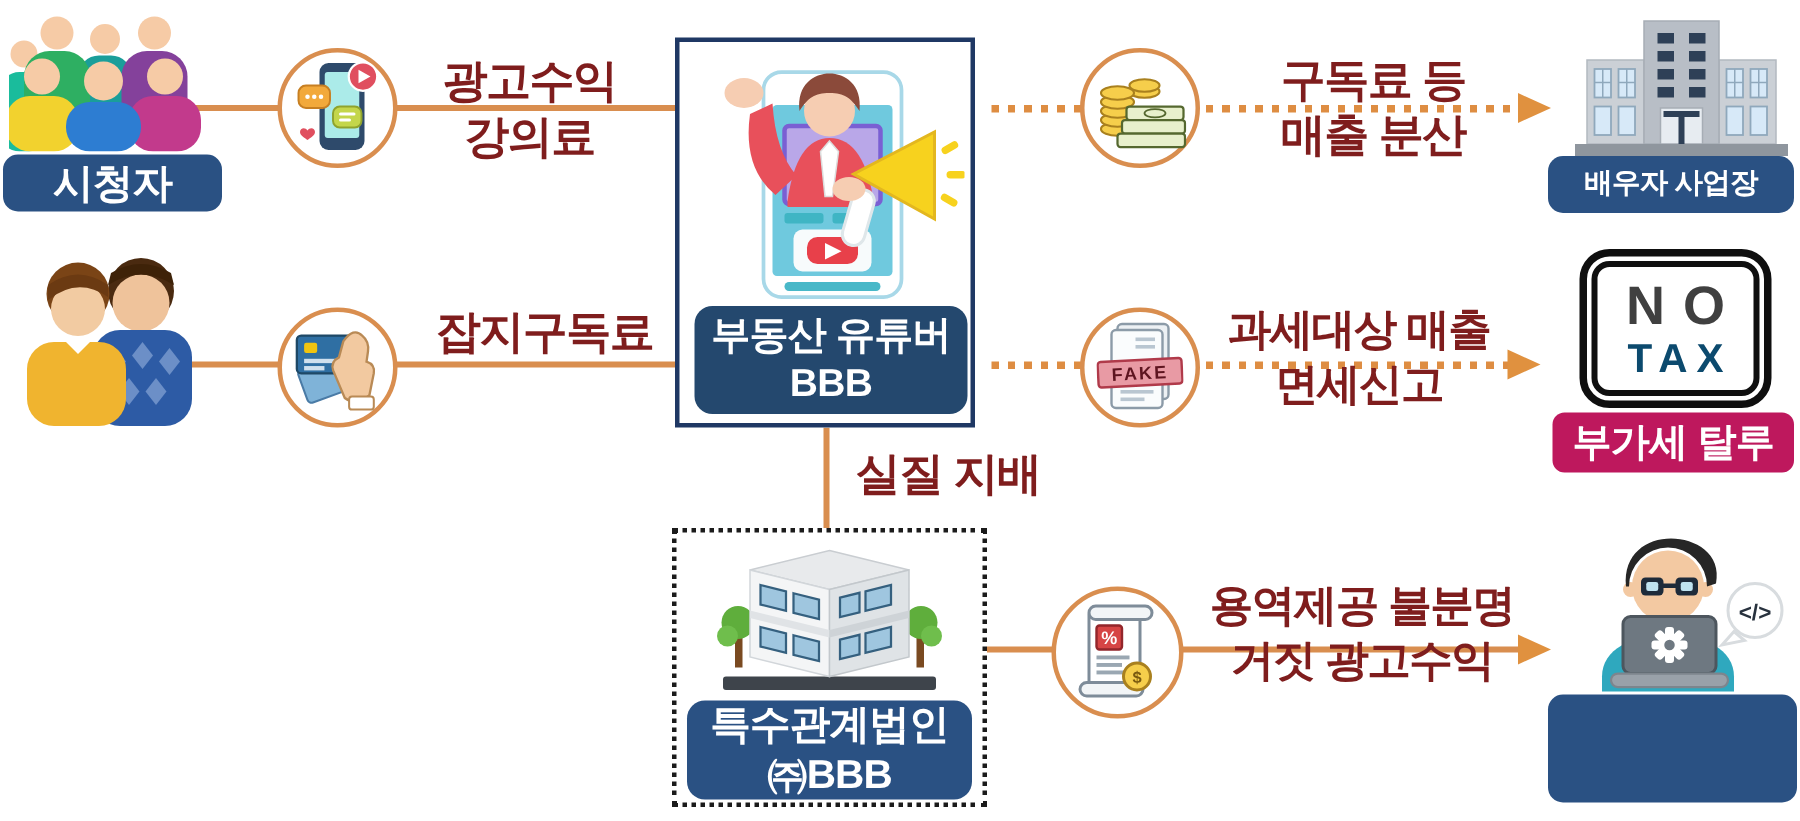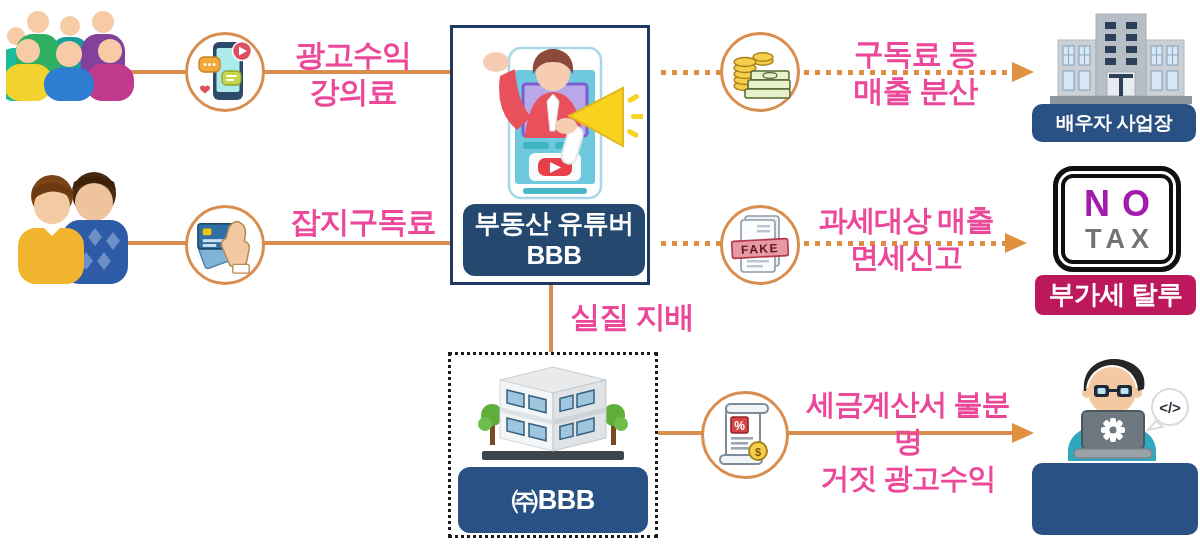--- a/index.html
+++ b/index.html
@@ -20,40 +20,40 @@
             background:#fff; border:3px solid #D98E4F; display:flex;
             align-items:center; justify-content:center; z-index:2; }
 
   
   .pill { position:absolute; background:#2A5183; color:#fff; font-weight:700;
           display:flex; flex-direction:column; align-items:center; justify-content:center;
           border-radius:10px; text-align:center; line-height:1.22; z-index:2;
           letter-spacing:-0.5px; }
 
   
-  .etext { position:absolute; color:#ec4899; font-weight:700; text-align:center;
+  .etext { position:absolute; color:#7f1d1d; font-weight:700; text-align:center;
            font-size:30px; line-height:37px; letter-spacing:-1px; z-index:2; }
 
   
   .mainbox { position:absolute; left:450px; top:25px; width:200px; height:260px;
              border:3px solid #1F3864; background:#fff; z-index:2;padding-left:23px; }
   .mainbox .pill { left:10px; top:176px; width:182px; height:72px; font-size:26px; background:#24486E; border-radius:12px; }
 
   
   .dotbox { position:absolute; left:448px; top:352px; width:210px; height:186px;
             border:3px dotted #1b1b1b; background:#fff; z-index:2; }
   .dotbox .pill { left:7px; top:112px; width:190px; height:66px; font-size:27px; border-radius:12px; }
 
   
   .notax { position:absolute; left:1053px; top:166px; width:128px; height:106px;
            border:5px solid #0f0f0f; border-radius:20px; background:#fff; padding:3px; z-index:2; }
   .notax-inner { width:100%; height:100%; border:4px solid #0f0f0f; border-radius:12px;
                  display:flex; flex-direction:column; align-items:center; justify-content:center; }
-  .notax-no  { font-size:36px; font-weight:600; letter-spacing:12px; padding-left:12px; line-height:1; color:#a21caf; }
-  .notax-tax { font-size:27px; font-weight:600; letter-spacing:6px; padding-left:6px; line-height:1; margin-top:4px; color:#737373; }
+  .notax-no  { font-size:36px; font-weight:600; letter-spacing:12px; padding-left:12px; line-height:1; color:#404040; }
+  .notax-tax { font-size:27px; font-weight:600; letter-spacing:6px; padding-left:6px; line-height:1; margin-top:4px; color:#0c4a6e; }
 
   svg { display:block; }
 </style>
 </head>
 <body>
 
 <div class="canvas">
 
   <div class="hline" style="left:126px;top:70px;width:326px;"></div>
   <div class="dline" style="left:661px;top:70px;width:352px;"></div>
@@ -78,20 +78,23 @@
       <circle cx="97" cy="16" r="11" fill="#F6CBA6"></circle>
         <rect x="75" y="28" width="44" height="52" rx="17" fill="#84419B"></rect>
       <circle cx="22" cy="45" r="12" fill="#F6CBA6"></circle>
         <rect x="-2" y="58" width="48" height="37" rx="16" fill="#F2D22E"></rect>
       <circle cx="104" cy="45" r="12" fill="#F6CBA6"></circle>
         <rect x="80" y="58" width="48" height="37" rx="16" fill="#C23A8C"></rect>
       <circle cx="63" cy="48" r="13" fill="#F6CBA6"></circle>
         <rect x="38" y="62" width="50" height="33" rx="16" fill="#2D7DD2"></rect>
     </g>
   </svg>
+  <div class="pill" style="left:2px;top:103px;width:146px;height:38px;font-size:27px;">
+    <div>시청자</div>
+  </div>
 
   <div class="circle" style="left:185px;top:32px;">
     <svg width="58" height="64" viewBox="0 0 56 64">
       <rect x="16" y="2" width="30" height="58" rx="6" fill="#2E4A6B"></rect>
       <rect x="19.5" y="8" width="23" height="44" rx="2" fill="#ABEBE9"></rect>
       <rect x="2" y="17" width="21" height="15" rx="5" fill="#F2A93B" stroke="#C77F22" stroke-width="1.3"></rect>
       <circle cx="8" cy="24.5" r="1.5" fill="#fff"></circle>
         <circle cx="12.5" cy="24.5" r="1.5" fill="#fff"></circle>
         <circle cx="17" cy="24.5" r="1.5" fill="#fff"></circle>
       <rect x="25" y="31" width="19" height="14" rx="4.5" fill="#C4D64B" stroke="#8FA32E" stroke-width="1.3"></rect>
@@ -298,41 +301,42 @@
           <path d="M59,32.5 l17,4.2 v13 l-17,-4.2 z"></path>
         <path d="M37,55 l17,4.2 v13 l-17,-4.2 z"></path>
           <path d="M59,60.5 l17,4.2 v13 l-17,-4.2 z"></path>
         <path d="M107,31.2 l17,-4.2 v13 l-17,4.2 z"></path>
           <path d="M90,35.4 l13,-3.2 v13 l-13,3.2 z"></path>
         <path d="M107,59.2 l17,-4.2 v13 l-17,4.2 z"></path>
           <path d="M90,63.4 l13,-3.2 v13 l-13,3.2 z"></path>
       </g>
     </svg>
     <div class="pill">
+      <div>특수관계법인</div>
       <div>㈜BBB</div>
     </div>
   </div>
 
   <div class="circle" style="left:701px;top:391px;width:88px;height:88px;">
     <svg width="66" height="70" viewBox="0 0 66 70">
       <rect x="14" y="8" width="34" height="52" rx="2" fill="#FFFFFF" stroke="#7E8C99" stroke-width="2"></rect>
       <rect x="14" y="4" width="42" height="9" rx="4.5" fill="#F2F5F7" stroke="#7E8C99" stroke-width="2"></rect>
       <rect x="8" y="55" width="42" height="9" rx="4.5" fill="#F2F5F7" stroke="#7E8C99" stroke-width="2"></rect>
       <rect x="19" y="17" width="17" height="16" rx="2" fill="#D64545" stroke="#93262B" stroke-width="1.6"></rect>
       <text x="27.5" y="29.5" text-anchor="middle" font-size="12" font-weight="bold" fill="#fff">%</text>
       <rect x="19" y="37" width="22" height="2.6" fill="#9AA7B2"></rect>
       <rect x="19" y="42" width="17" height="2.6" fill="#9AA7B2"></rect>
       <rect x="19" y="47" width="22" height="2.6" fill="#9AA7B2"></rect>
       <circle cx="46" cy="51" r="9" fill="#F6CE4B" stroke="#A9801E" stroke-width="2"></circle>
       <text x="46" y="55.5" text-anchor="middle" font-size="11" font-weight="bold" fill="#7A5A10">$</text>
     </svg>
   </div>
 
   <div class="etext" style="left:793px;top:386px;width:230px;font-size:29px;">
-    <div>세금계산서 불분명</div>
+    <div>용역제공 불분명</div>
     <div>거짓 광고수익</div>
   </div>
 
   <svg style="position:absolute;left:1040px;top:356px;z-index:2;" width="155" height="106" viewBox="0 0 155 104">
     <path d="M28,104 v-10 c0,-18 20,-28 44,-28 s44,10 44,28 v10 z" fill="#2FA8BE"></path>
     <circle cx="47" cy="36" r="5" fill="#F3C9A2"></circle>
       <circle cx="97" cy="36" r="5" fill="#F3C9A2"></circle>
     <circle cx="72" cy="34" r="24" fill="#F3C9A2"></circle>
     <path d="M46,34 a26,26 0 0 1 52,0 l6,-2 c4,-20 -14,-30 -30,-30 s-32,10 -30,32 z" fill="#262626"></path>
     <rect x="54" y="28" width="15" height="12" rx="3" fill="#1E2B3A"></rect>

